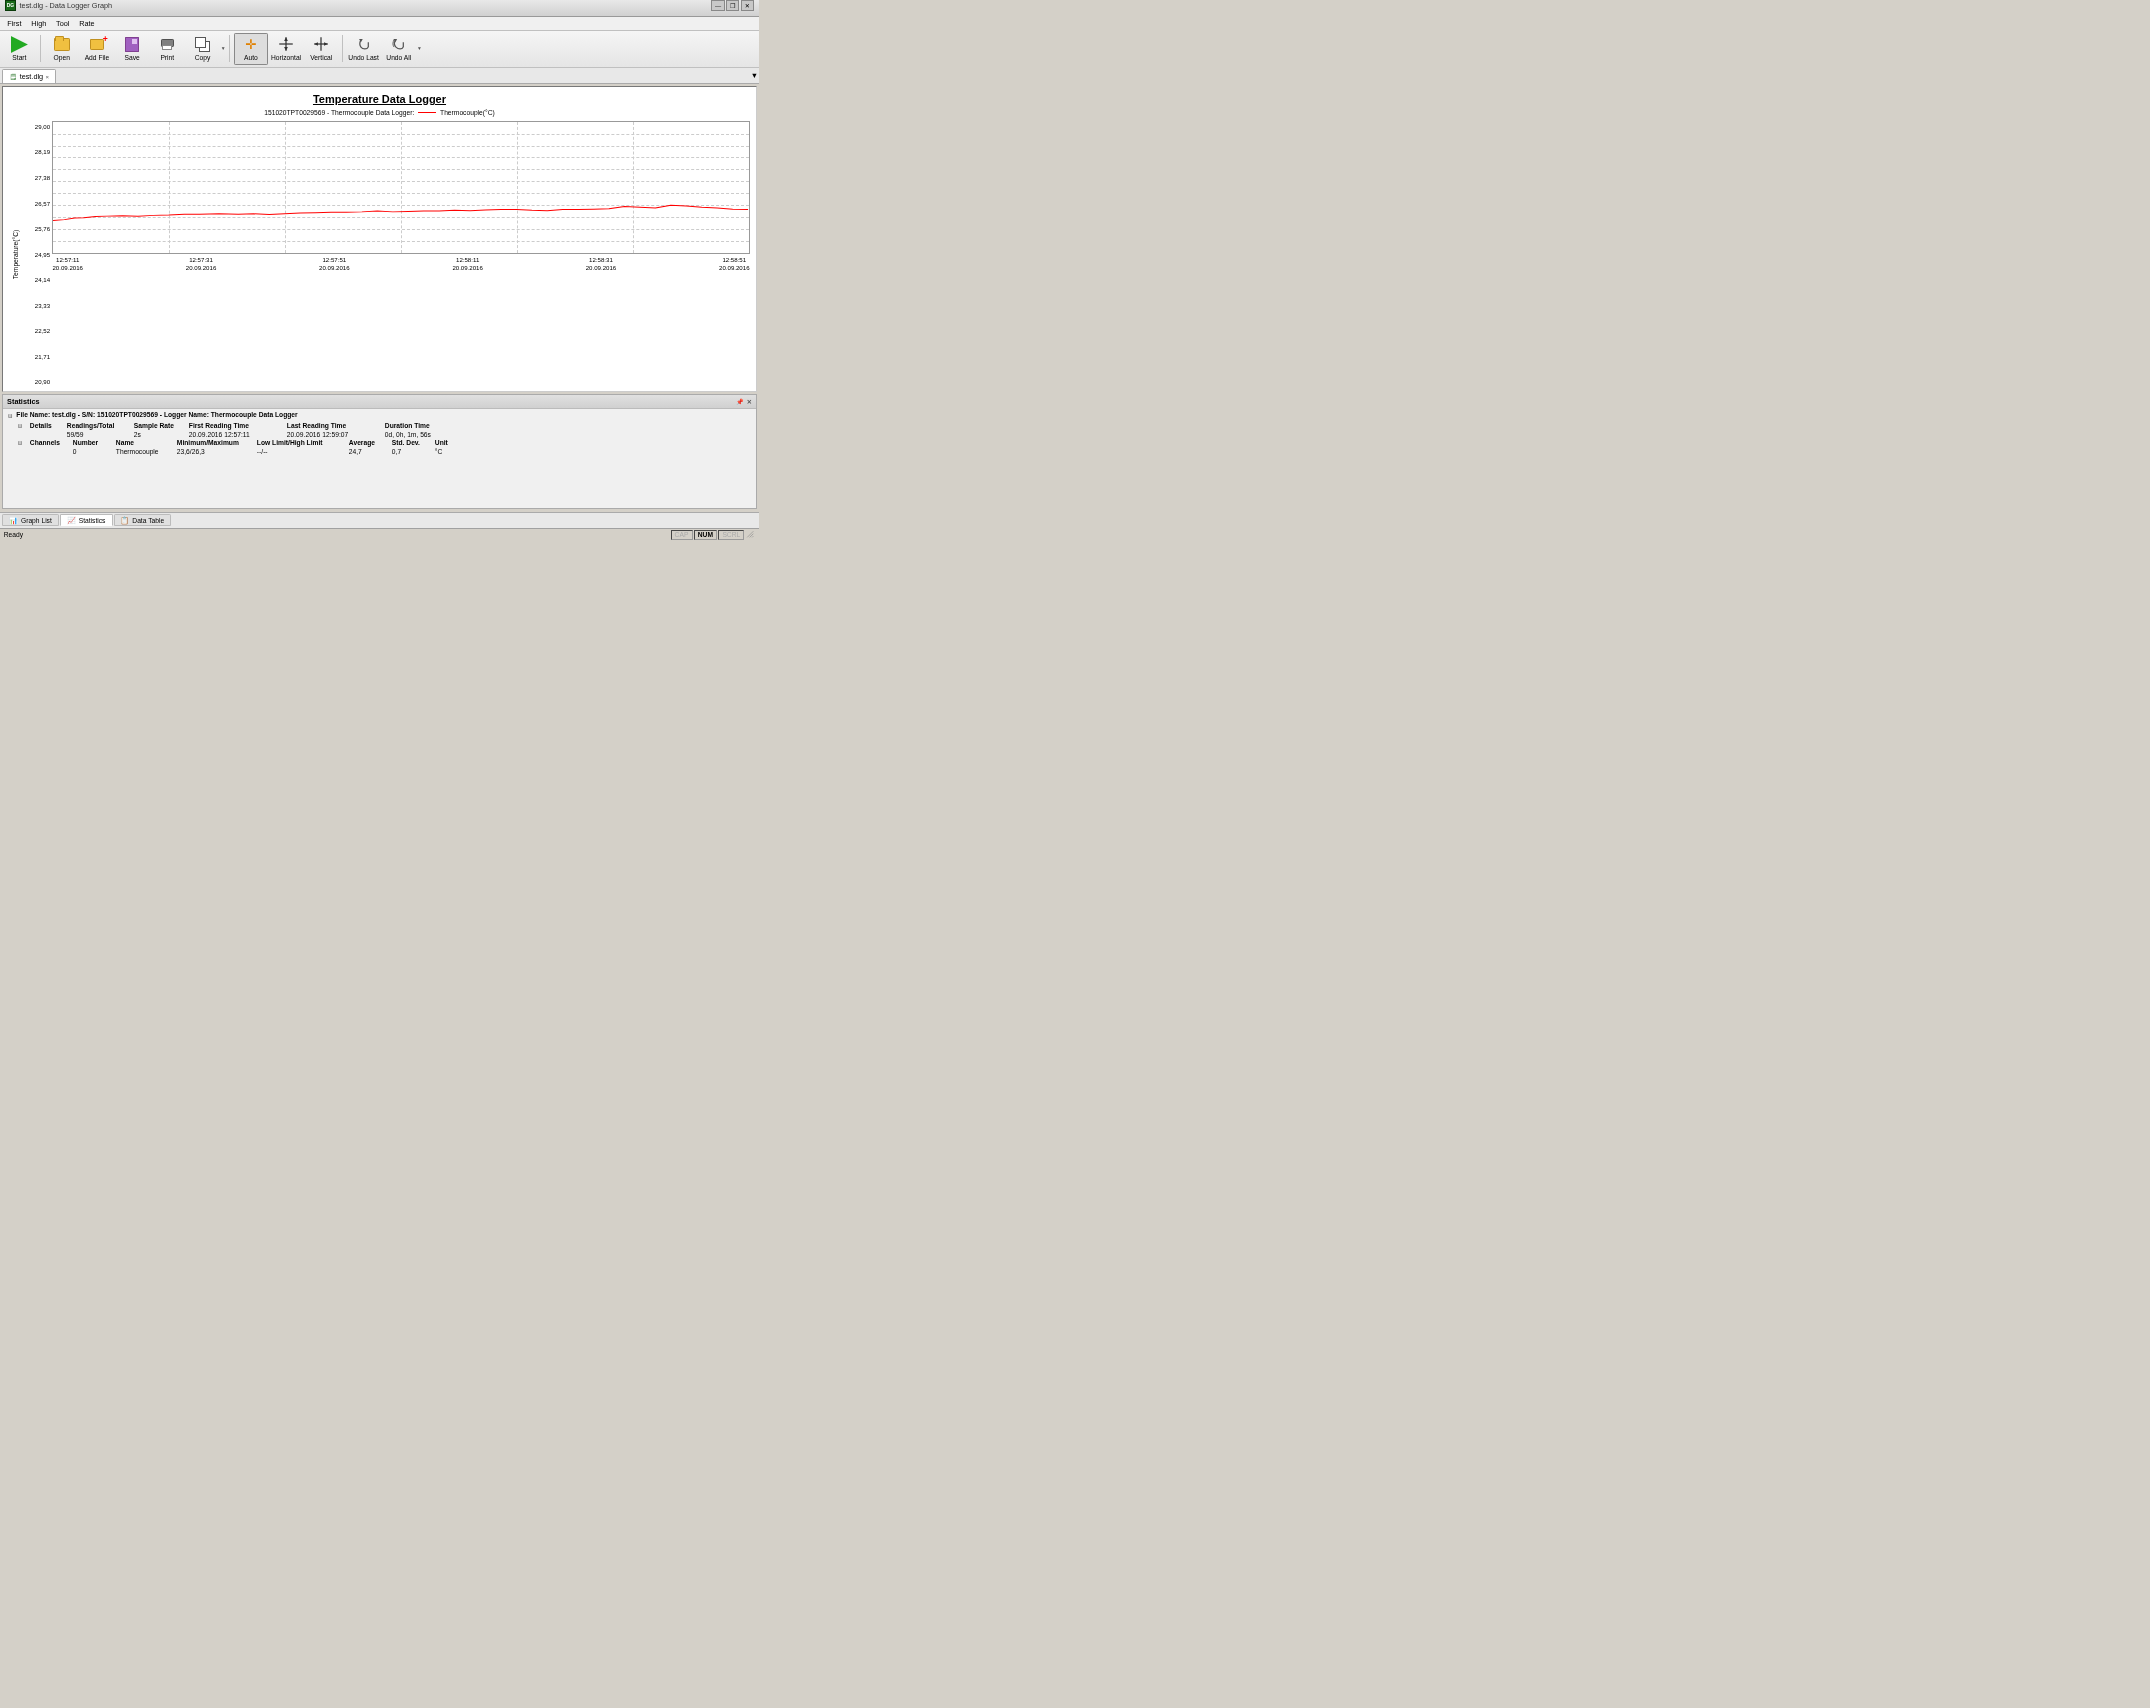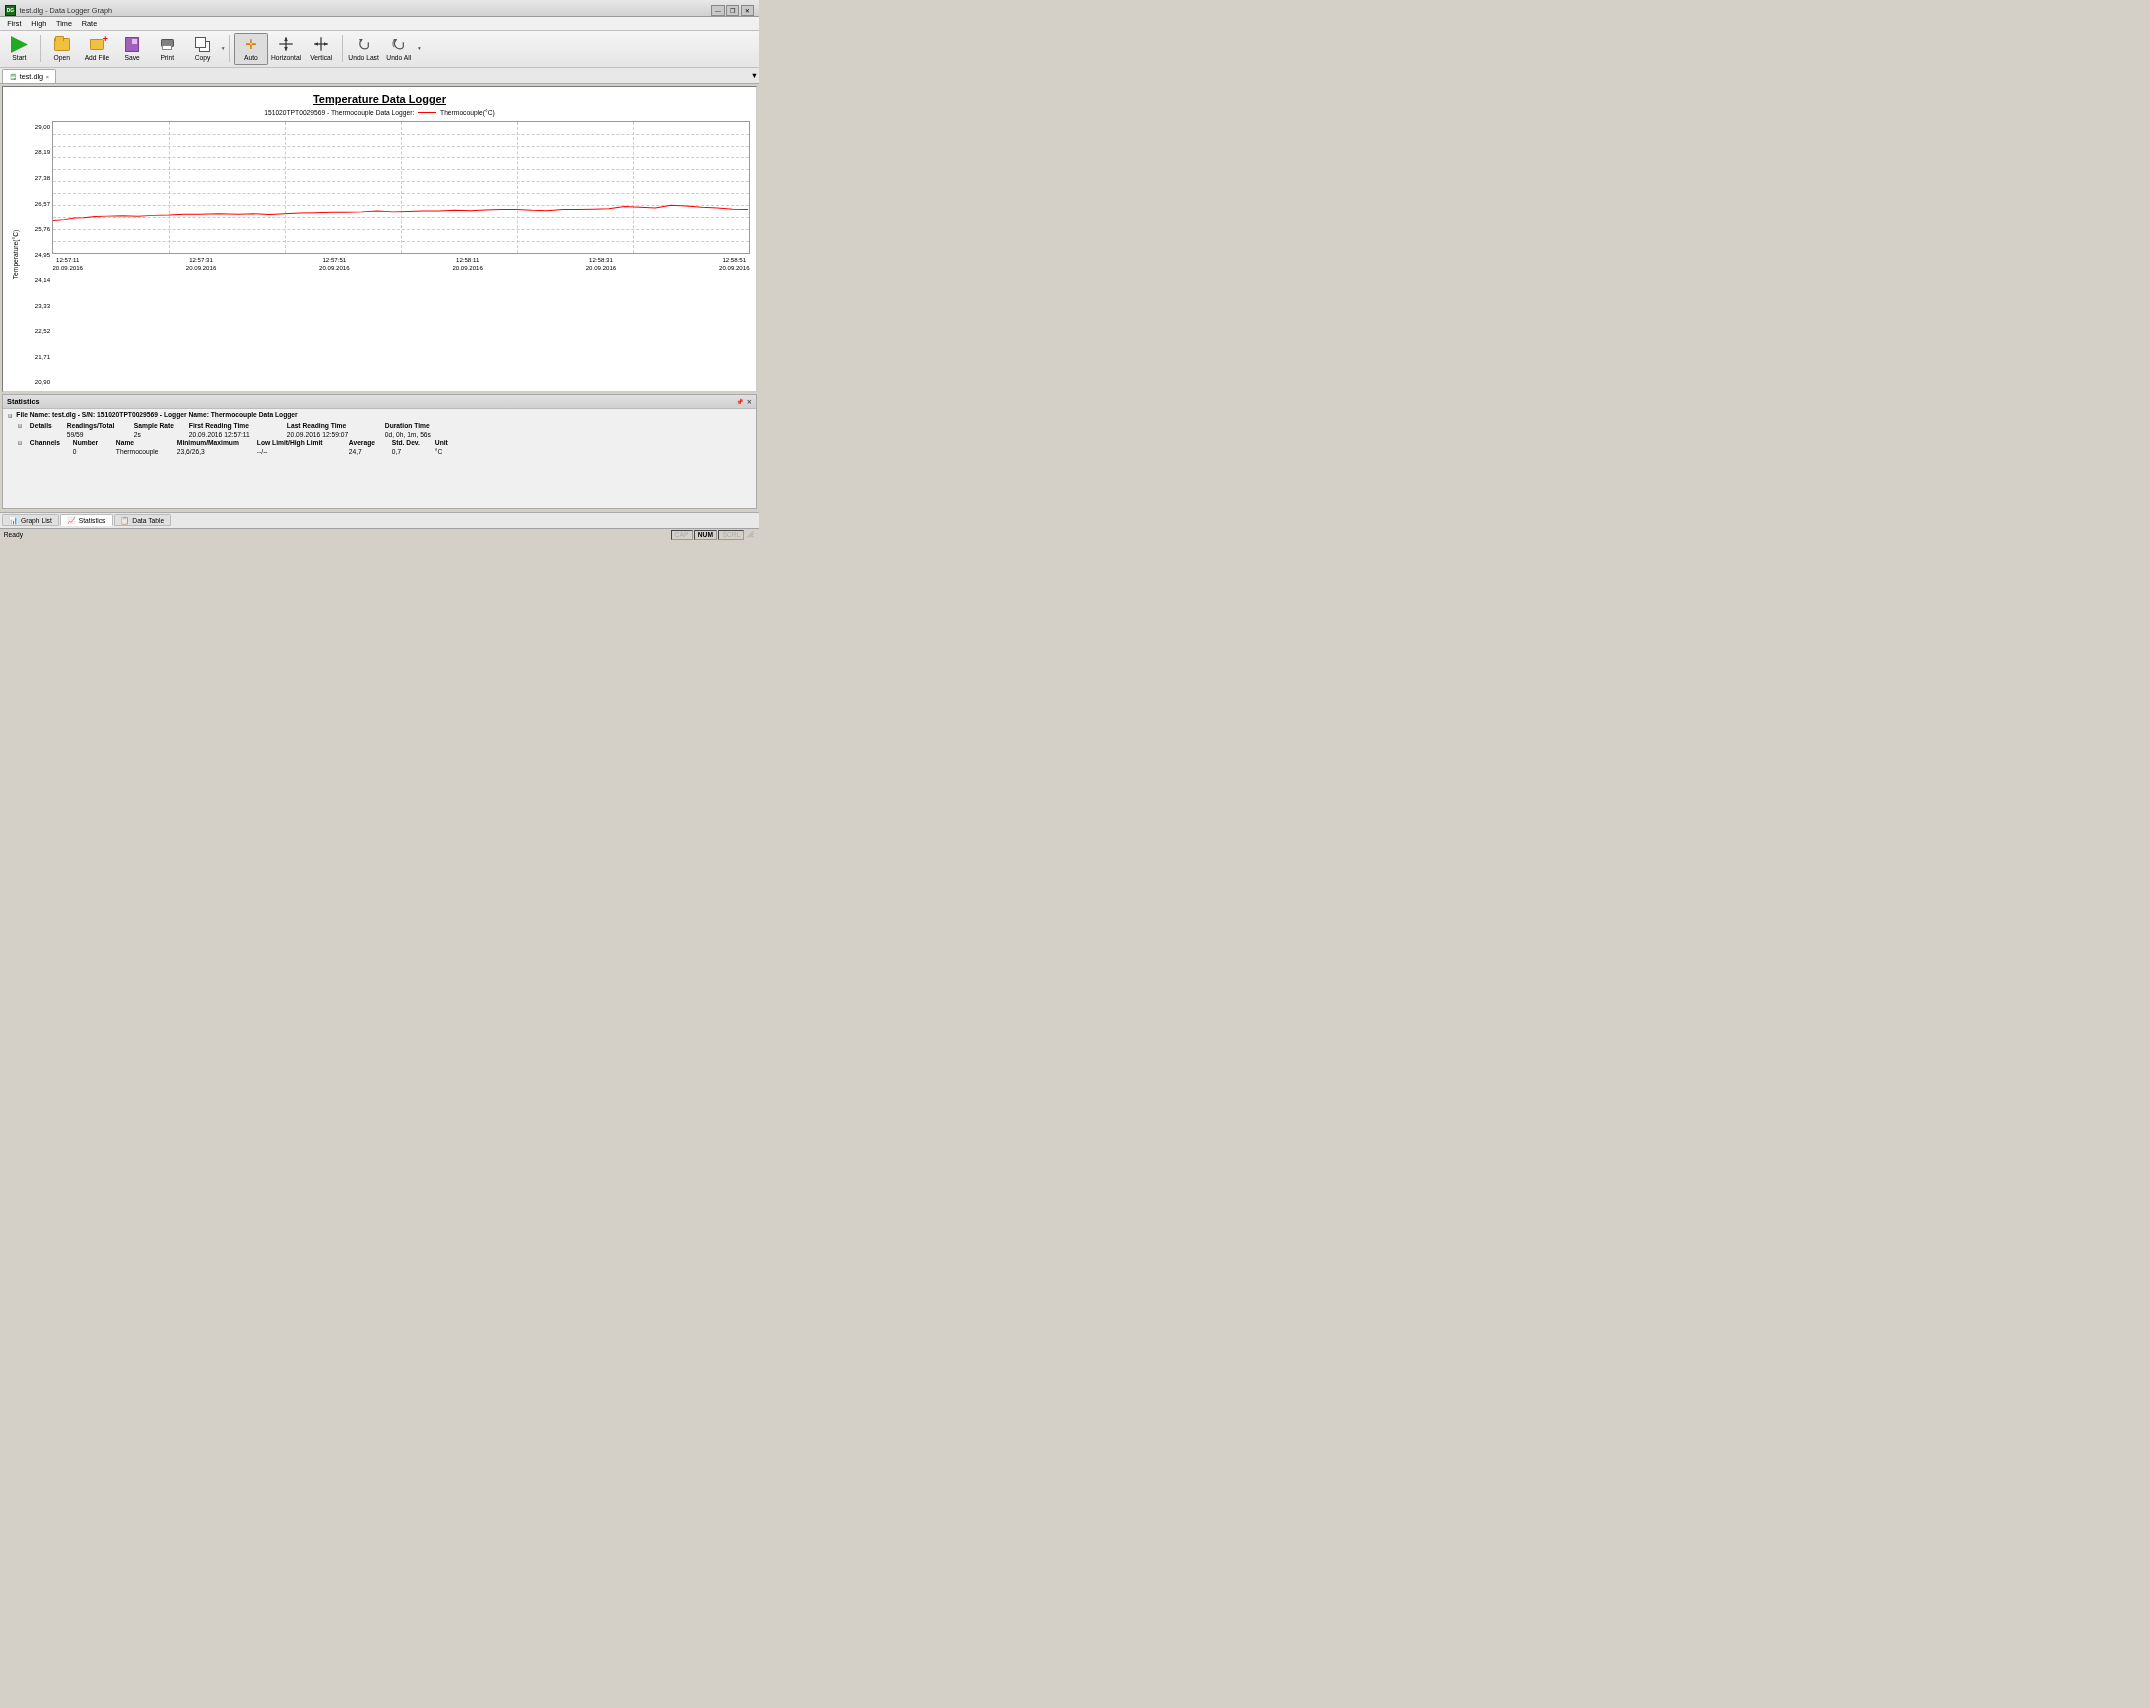--- a/index.html
+++ b/index.html
@@ -4,21 +4,21 @@
   <style>
     * { box-sizing: border-box; margin: 0; padding: 0; }
     body { font-family: 'Segoe UI', Tahoma, Arial, sans-serif; font-size: 7.3px; background: #d4d0c8; color: #000; width: 759px; height: 603px; overflow: hidden; }
 
     
     .title-bar {
       background: linear-gradient(to bottom, #e8e8e8, #d0d0d0);
       border-bottom: 0.6px solid #999;
       height: 17px;
       display: flex;
-      align-items: flex-end;
+      align-items: flex-start;
       justify-content: space-between;
       padding: 0 4.9px;
     }
     .title-bar-left { display: flex; align-items: center; gap: 3.7px; }
     .app-icon { width: 11px; height: 11px; background: #1a6b1a; border: 0.6px solid #0a3a0a; display: flex; align-items: center; justify-content: center; }
     .app-icon span { color: white; font-size: 4.9px; font-weight: bold; }
     .title-text { font-size: 7.3px; color: #333; }
     .title-bar-controls { display: flex; gap: 1.2px; }
     .title-btn { width: 13.5px; height: 11px; background: #c8c8c8; border: 0.6px solid #888; font-size: 6.1px; cursor: pointer; display: flex; align-items: center; justify-content: center; }
 
@@ -293,21 +293,21 @@
   <div class="title-bar-controls">
     <div class="title-btn">—</div>
     <div class="title-btn">❐</div>
     <div class="title-btn">✕</div>
   </div>
 </div>
 
 <div class="menu-bar">
   <div class="menu-item">First</div>
   <div class="menu-item">High</div>
-  <div class="menu-item">Time</div>
+  <div class="menu-item">Tool</div>
   <div class="menu-item">Rate</div>
 </div>
 
 <div class="toolbar">
 
   <div class="tb-btn">
     <div class="tb-icon">
       <div class="icon-start"></div>
     </div>
     <span>Start</span>

